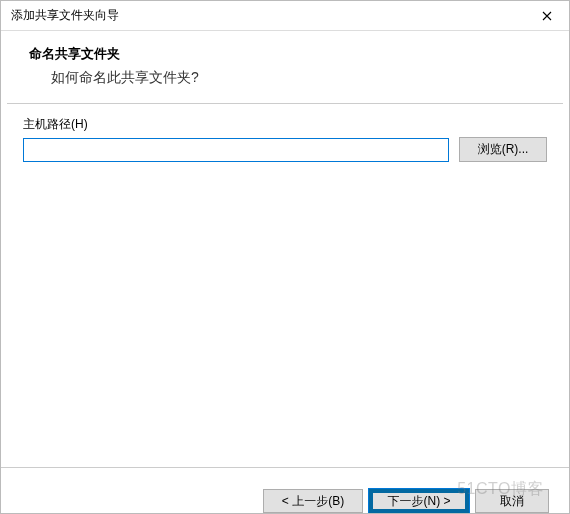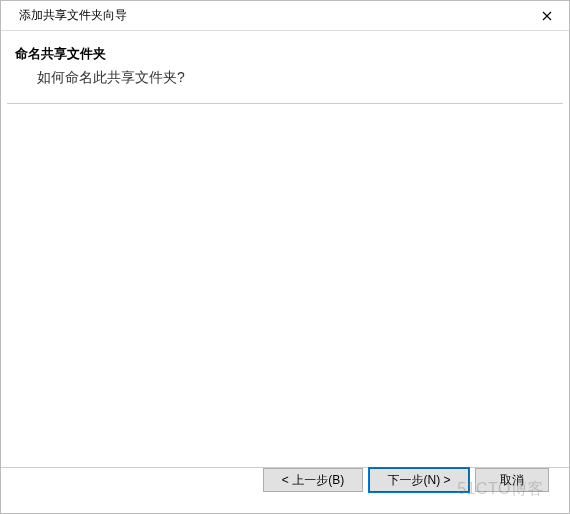--- a/index.html
+++ b/index.html
@@ -11,40 +11,40 @@
       height: 514px;
       overflow: hidden;
       border: 1px solid #bbb;
       display: flex;
       flex-direction: column;
     }
     .titlebar {
       height: 30px;
       display: flex;
       align-items: center;
-      padding: 0 2px 0 18px;
+      padding: 0 2px 0 10px;
       background: #fff;
       border-bottom: 1px solid #ddd;
     }
     .titlebar .title {
       flex: 1;
       font-size: 12px;
       color: #000;
     }
     .close-btn {
       width: 40px;
       height: 28px;
       display: flex;
       align-items: center;
       justify-content: center;
       cursor: pointer;
     }
     .close-btn svg { width: 10px; height: 10px; }
     .header-area {
-      padding: 14px 10px 16px 14px;
+      padding: 14px 10px 16px 28px;
     }
     .header-area .htitle {
       font-size: 13px;
       font-weight: bold;
       color: #000;
       margin-bottom: 6px;
     }
     .header-area .hsub {
       font-size: 14px;
       color: #333;
@@ -88,38 +88,38 @@
       border: 1px solid #adadad;
       font-size: 12px;
       cursor: pointer;
       font-family: inherit;
     }
     .name-input { width: 398px; }
     .footer {
       height: 46px;
       border-top: 1px solid #ccc;
       display: flex;
-      align-items: flex-start;
+      align-items: flex-end;
       justify-content: flex-end;
       padding: 0 20px;
       gap: 6px;
       background: #fff;
     }
     .footer button {
       height: 24px;
       min-width: 100px;
       padding: 0 10px;
       background: #e1e1e1;
       border: 1px solid #adadad;
       font-size: 12px;
       font-family: inherit;
       cursor: pointer;
     }
     .footer button.default {
-      border: 1px solid #0369a1;
+      border: 4px solid #0369a1;
       outline: 1px solid #0078d7;
     }
     .footer .cancel { min-width: 74px; }
     .watermark {
       position: absolute;
       bottom: 14px;
       right: 26px;
       font-size: 16px;
       color: rgba(120,120,120,0.35);
       pointer-events: none;
@@ -140,20 +140,27 @@
 
 <div class="header-area">
   <div class="htitle">命名共享文件夹</div>
   <div class="hsub">如何命名此共享文件夹?</div>
 </div>
 
 <div class="hr"></div>
 
 <div class="content">
 
+  <div class="field-group">
+    <label class="field-label">主机路径(H)</label>
+    <div class="row">
+      <input type="text" class="text-input focused host-path-input" autofocus="" value="" style="">
+      <button class="browse-btn">浏览(R)...</button>
+    </div>
+  </div>
 
 
 </div>
 
 <div class="footer">
   <button>&lt; 上一步(B)</button>
   <button class="default">下一步(N) &gt;</button>
   <button class="cancel">取消</button>
 </div>
 

